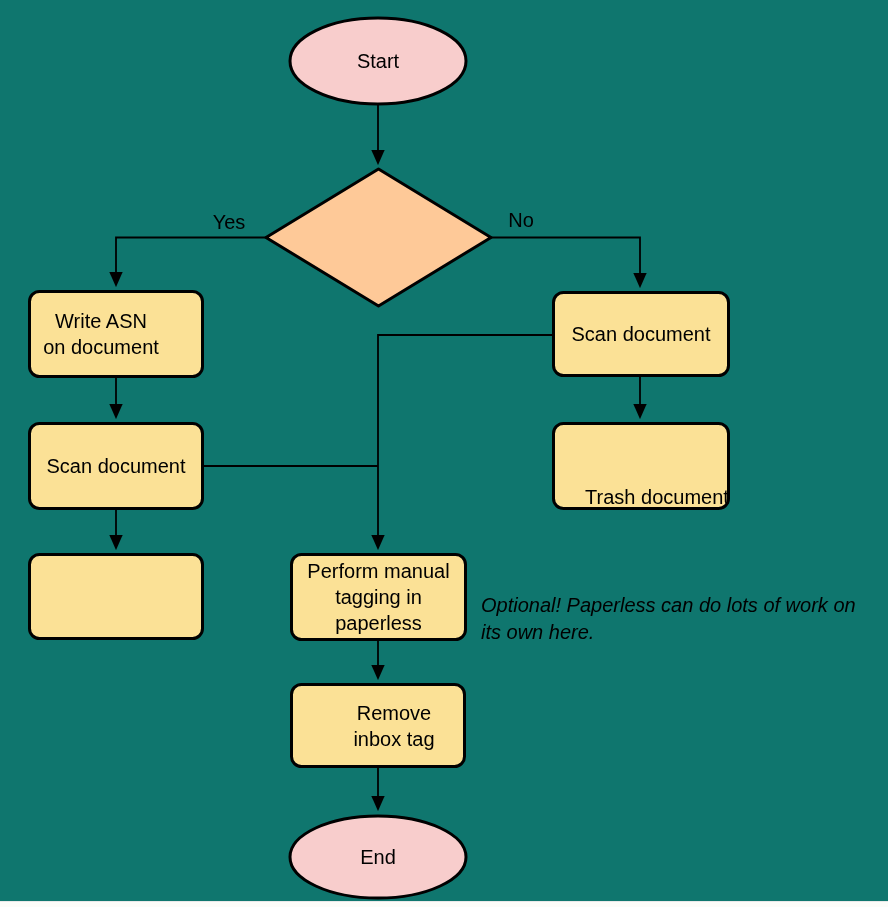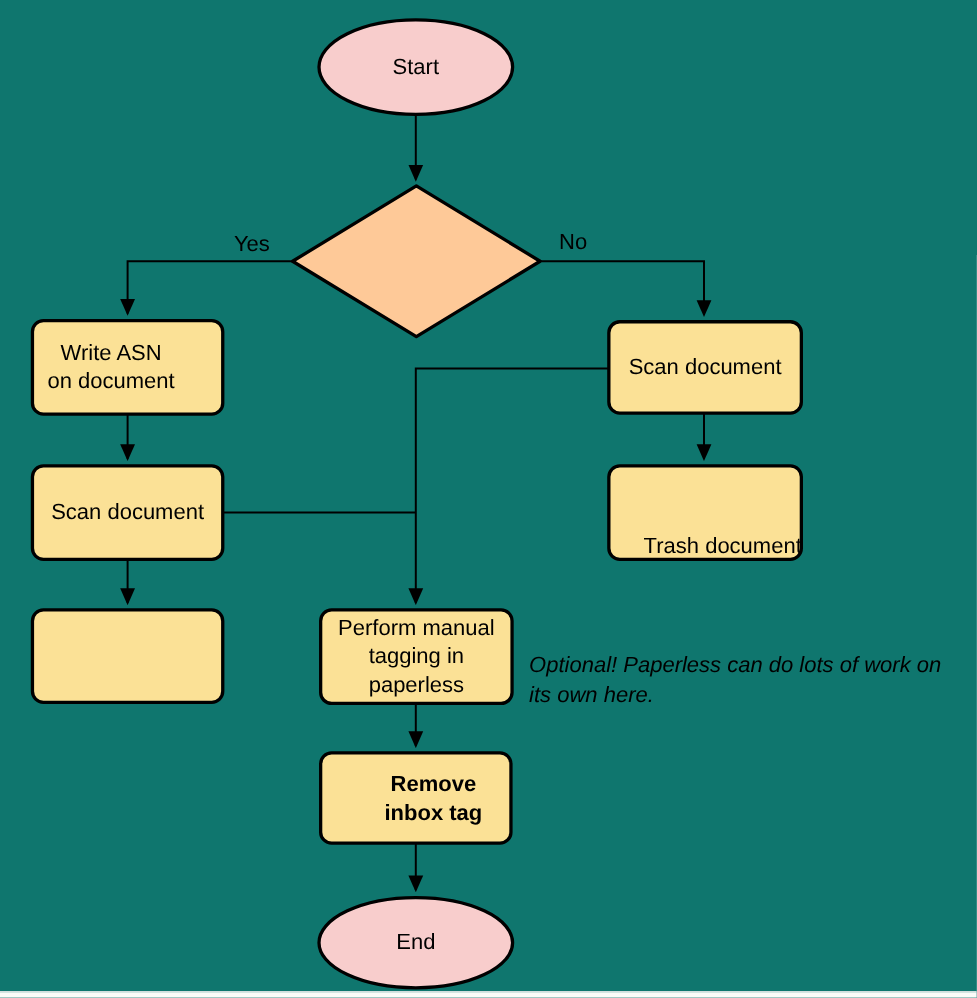--- a/index.html
+++ b/index.html
@@ -107,21 +107,21 @@
 
   <div class="node-label" style="left:290px; top:18px; width:176px; height:86px;">Start</div>
   <div class="node-label" style="left:29px; top:291px; width:144px; height:86px;">Write ASN
 on document</div>
   <div class="node-label" style="left:29px; top:423px; width:174px; height:86px;">Scan document</div>
   <div class="node-label" style="left:553px; top:292px; width:176px; height:84px;">Scan document</div>
   <div class="node-label" style="left:553px; top:423px; width:208px; height:86px;margin-top:31px;">Trash document</div>
   <div class="node-label" style="left:291px; top:554px; width:175px; height:86px;border-radius:13px;">Perform manual
 tagging in
 paperless</div>
-  <div class="node-label" style="left:291px; top:684px; width:206px; height:83px;font-weight:bold;">Remove
+  <div class="node-label" style="left:291px; top:684px; width:206px; height:83px;">Remove
 inbox tag</div>
   <div class="node-label" style="left:290px; top:816px; width:176px; height:82px;text-align:center;">End</div>
 
   <div class="edge-label" style="left:197px; top:210px; width:64px; height:24px;">Yes</div>
   <div class="edge-label" style="left:489px; top:208px; width:64px; height:24px;">No</div>
 
   <div class="note-text">Optional! Paperless can do lots of work on
 its own here.</div>
 
   <div class="page-bottom-edge"></div>

